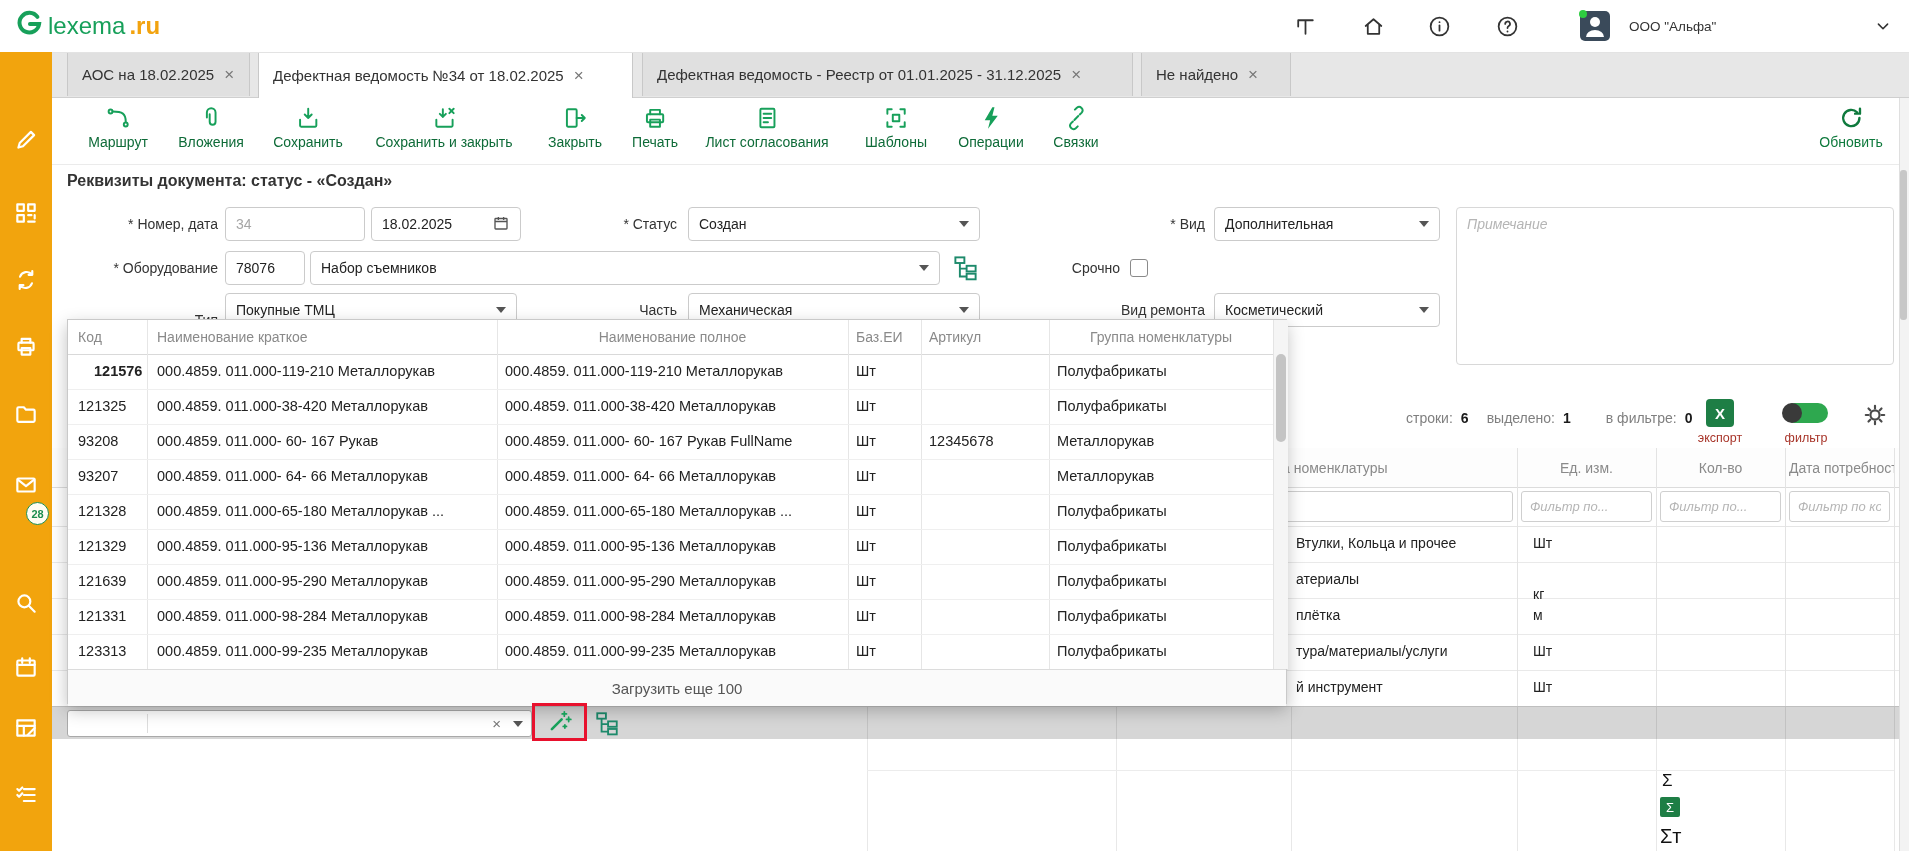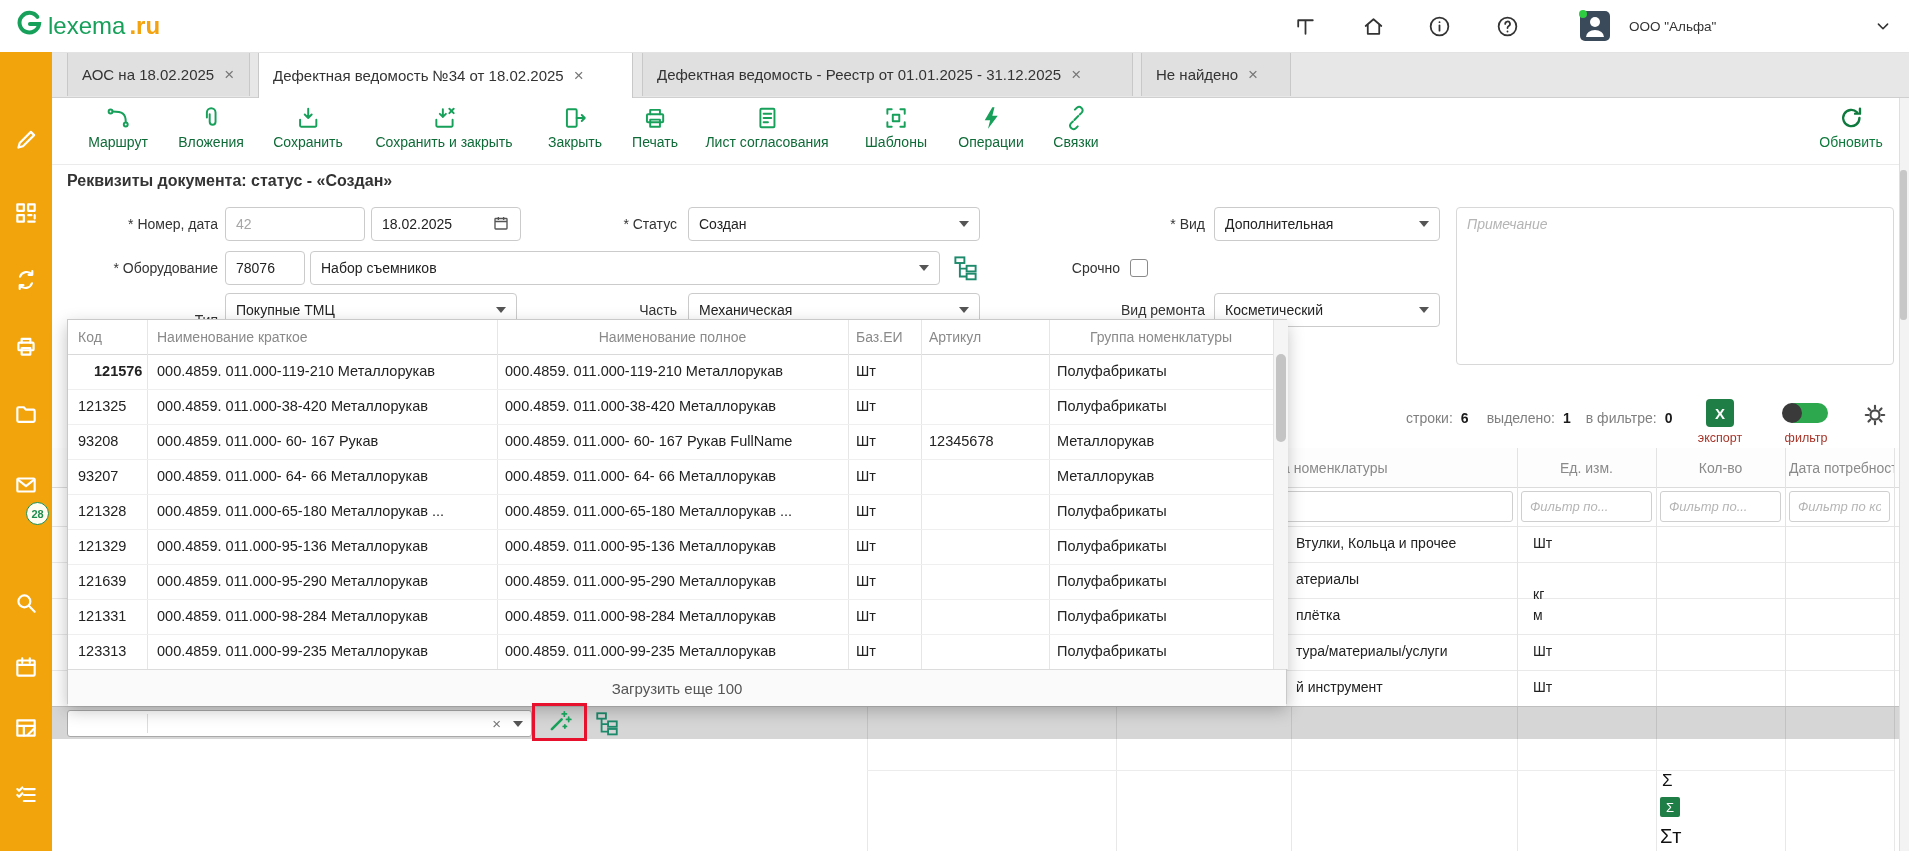--- a/index.html
+++ b/index.html
@@ -296,21 +296,21 @@
     </div>
   </div>
 
   <div class="abs" style="left:1899px;top:97px;width:10px;height:754px;background:#F3F3F3;border-left:1px solid #DFDFDF;"></div>
   <div class="abs" style="left:1900px;top:170px;width:7px;height:150px;background:#C7C7C7;border-radius:3px;"></div>
 
   <div class="abs title">Реквизиты документа: статус - «Создан»</div>
 
   <span class="lbl" style="left:60px;width:158px;top:216px;">* Номер, дата</span>
   <div class="inp" style="left:225px;top:207px;width:140px;color:#A6A6A6;">
-    <span>42</span>
+    <span>34</span>
   </div>
   <div class="inp dd" style="left:371px;top:207px;width:150px;">
     <span>18.02.2025</span>
     <span>
       <svg width="18" height="18" viewBox="0 0 24 24" style="stroke:#555;fill:none;stroke-width:1.8;">
           <rect x="4" y="6" width="16" height="14" rx="1"></rect>
           <path d="M4 10 h16 M8.5 4 v4 M15.5 4 v4"></path>
         </svg>
     </span>
   </div>
@@ -359,21 +359,21 @@
   <div class="inp dd" style="left:1214px;top:293px;width:226px;">
     <span>Косметический</span>
     <span class="tri"></span>
   </div>
 
   <div class="abs" style="left:1406px;top:410px;display:flex;gap:8px;font-size:14px;white-space:nowrap;">
     <span class="stat-lbl">строки:</span>
     <span class="stat-val">6</span>
     <span class="stat-lbl" style="margin-left:10px;">выделено:</span>
     <span class="stat-val">1</span>
-    <span class="stat-lbl" style="margin-left:7px;">в фильтре:</span>
+    <span class="stat-lbl" style="margin-left:27px;">в фильтре:</span>
     <span class="stat-val">0</span>
   </div>
   <div class="excel abs" style="left:1706px;top:399px;">X</div>
   <span class="red-lbl" style="left:1688px;width:64px;top:431px;">экспорт</span>
   <div class="toggle abs" style="left:1784px;top:403px;">
     <span class="knob"></span>
   </div>
   <span class="red-lbl" style="left:1778px;width:56px;top:431px;">фильтр</span>
   <span class="abs" style="left:1862px;top:402px;">
     <svg width="26" height="26" viewBox="0 0 24 24" style="stroke:#4A4A4A;fill:none;stroke-width:2;stroke-linecap:round;">

